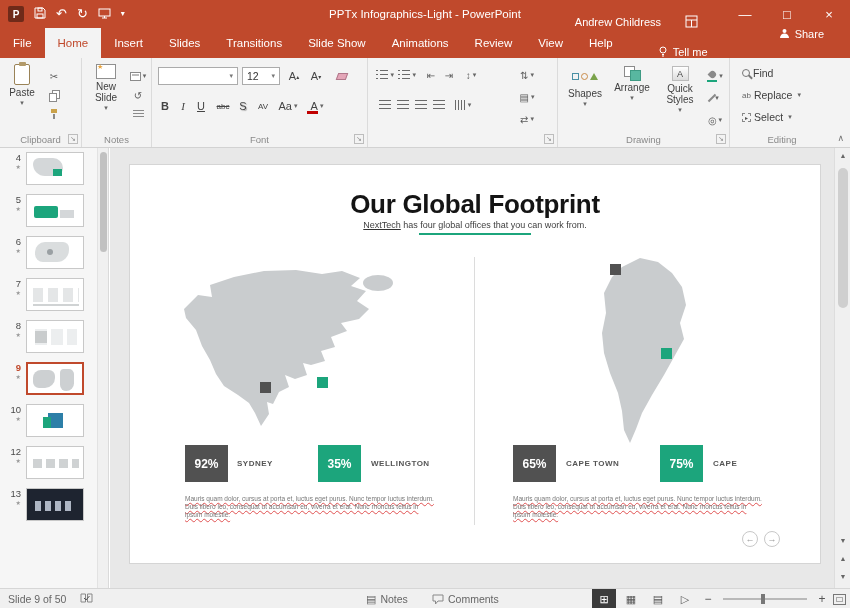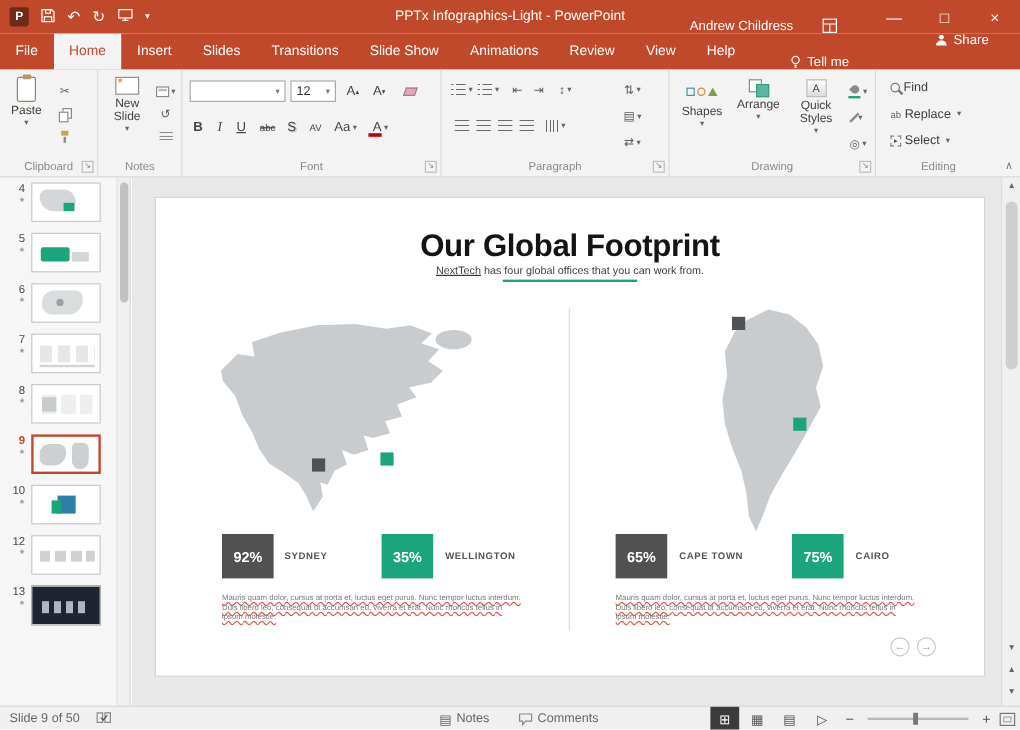--- a/index.html
+++ b/index.html
@@ -328,21 +328,20 @@
         </span>
       <span class="sbtn drop" style="left:150px;top:9px">
           <span>⇅</span>
         </span>
       <span class="sbtn drop" style="left:150px;top:31px">
           <span>▤</span>
         </span>
       <span class="sbtn drop" style="left:150px;top:53px">
           <span>⇄</span>
         </span>
-      <div class="grp-label">Paragraph</div>
       <span class="dlg">↘</span>
     </div>
 
     <div class="grp" id="g-draw">
       <div class="bigbtn dropb" style="left:6px;top:8px;width:42px">
         <span class="ic-shapes">
             <span class="ic-sq"></span>
             <span class="ic-ci"></span>
             <span class="ic-tr"></span>
           </span>
@@ -484,21 +483,21 @@
       <div class="marker dark" style="left:480px;top:99px"></div>
       <div class="marker green" style="left:531px;top:183px"></div>
 
       <div class="stat-box" style="left: 55px; background-color: rgb(81, 81, 81);">92%</div>
       <div class="stat-label" style="left:107px">SYDNEY</div>
       <div class="stat-box" style="left: 188px; background-color: rgb(28, 165, 124);">35%</div>
       <div class="stat-label" style="left:241px">WELLINGTON</div>
       <div class="stat-box" style="left: 383px; background-color: rgb(81, 81, 81);">65%</div>
       <div class="stat-label" style="left:436px">CAPE TOWN</div>
       <div class="stat-box" style="left: 530px; background-color: rgb(28, 165, 124);">75%</div>
-      <div class="stat-label" style="left:583px">CAIRO</div>
+      <div class="stat-label" style="left:583px">CAPE</div>
 
       <div class="s-para" style="left:55px">Mauris quam dolor, cursus at porta et, luctus eget purus. Nunc tempor luctus interdum. Duis libero leo, consequat ut accumsan eu, viverra et erat. Nunc rhoncus tellus in ipsum molestie.</div>
       <div class="s-para" style="left:383px">Mauris quam dolor, cursus at porta et, luctus eget purus. Nunc tempor luctus interdum. Duis libero leo, consequat ut accumsan eu, viverra et erat. Nunc rhoncus tellus in ipsum molestie.</div>
 
       <div class="s-nav" style="left:612px">←</div>
       <div class="s-nav" style="left:634px">→</div>
     </div>
   </div>
 
   <div class="vscroll">

